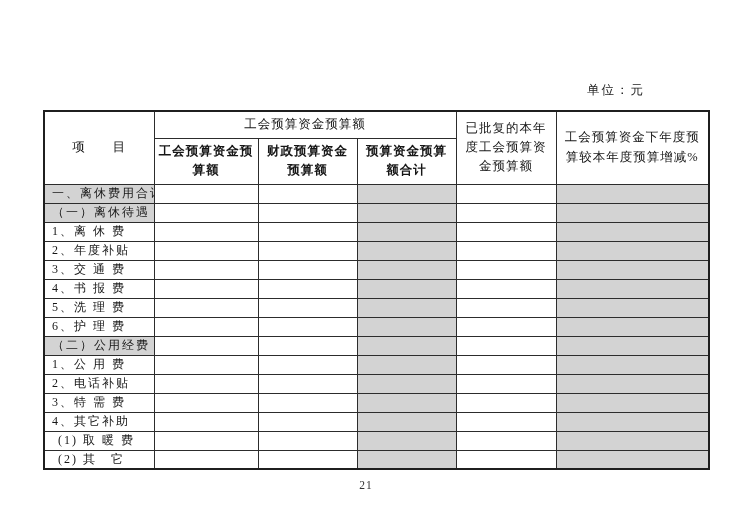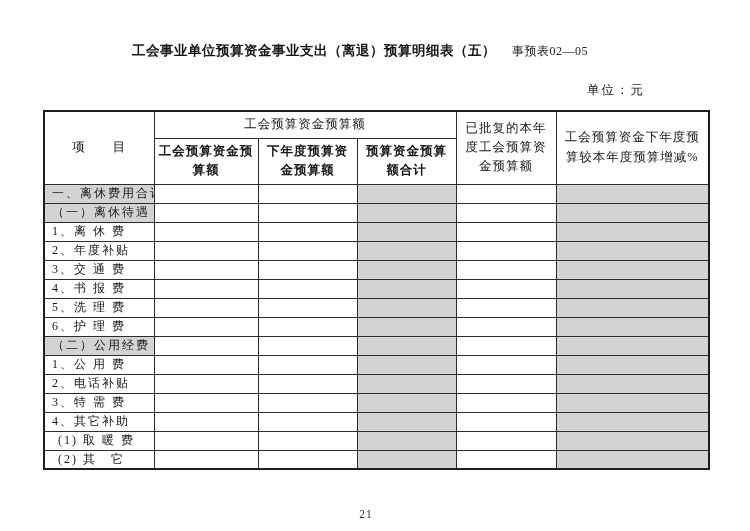--- a/index.html
+++ b/index.html
@@ -81,32 +81,27 @@
   tbody td:nth-child(4), tbody td:nth-child(6) { background: #d3d3d3; }
   .page-number {
     position: absolute;
     top: 479px;
     left: 0;
     width: 732px;
     text-align: center;
     font-size: 11.5px;
     color: #333;
     letter-spacing: 1px;
-    margin-top: 29px;
   }
 </style>
 </head>
 <body>
 
 <div class="page">
 
-  <div class="title-line">
-    <span class="doc-title">工会事业单位预算资金事业支出（离退）预算明细表（五）</span>
-    <span class="form-code">事预表02—05</span>
-  </div>
 
   <div class="unit-label">单位：元</div>
 
   <table class="budget">
     <colgroup>
       <col style="width:110px">
       <col style="width:104px">
       <col style="width:99px">
       <col style="width:99px">
       <col style="width:100px">
@@ -114,21 +109,21 @@
     </colgroup>
     <thead>
       <tr class="h-row1">
         <td rowspan="2" class="th item-cell">项　　目</td>
         <td colspan="3" class="th group-cell">工会预算资金预算额</td>
         <td rowspan="2" class="th approved-cell">已批复的本年度工会预算资金预算额</td>
         <td rowspan="2" class="th change-cell">工会预算资金下年度预算较本年度预算增减%</td>
       </tr>
       <tr class="h-row2">
         <td class="th">工会预算资金预算额</td>
-        <td class="th">下年度预算资金预算额</td>
+        <td class="th">财政预算资金预算额</td>
         <td class="th">预算资金预算额合计</td>
       </tr>
     </thead>
     <tbody>
         <tr>
           <td class="label-cell shaded-label">一、离休费用合计</td>
           <td class="data-cell"></td>
           <td class="data-cell"></td>
           <td class="data-cell"></td>
           <td class="data-cell"></td>

